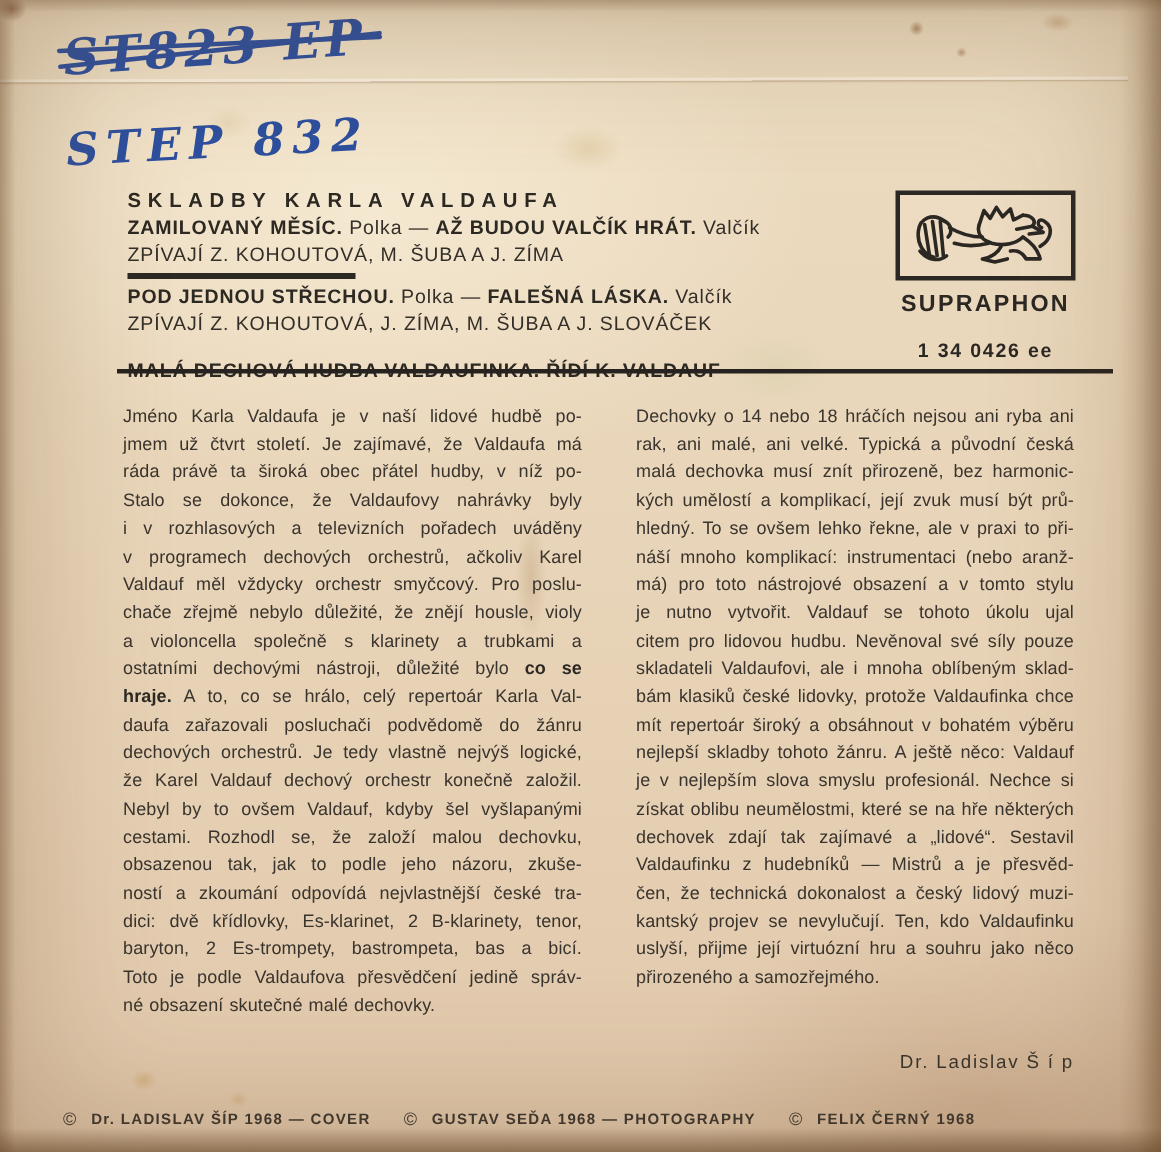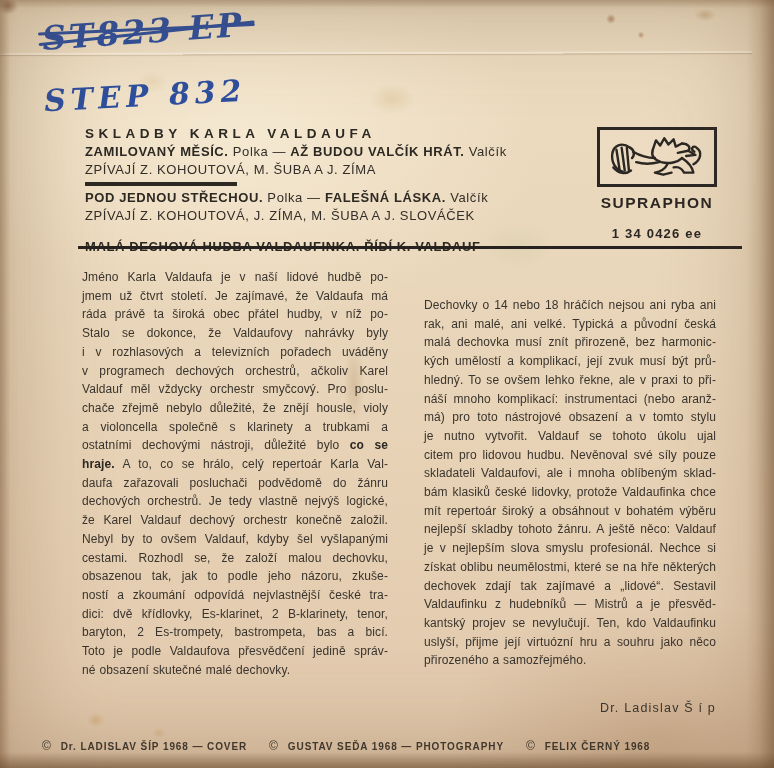--- a/index.html
+++ b/index.html
@@ -42,21 +42,21 @@
   .label-frame{width:120px;height:60px;border:3px solid #2b2723;box-sizing:border-box;margin:0 auto;
     display:flex;align-items:center;justify-content:center;background:rgba(255,250,235,0.10);}
   .label-name{font-size:15.5px;font-weight:bold;letter-spacing:1.5px;margin-top:7px;}
   .label-cat{font-size:13px;font-weight:bold;letter-spacing:1.2px;margin-top:14px;}
   .full-rule{position:absolute;left:78px;top:246px;width:664px;height:3px;background:#262220;}
 
   
   .col{position:absolute;top:268px;font-size:12px;line-height:18.7px;color:#39342d;
     letter-spacing:0.1px;word-spacing:0.5px;}
   .col-left{left:82px;width:306px;}
-  .col-right{left:424px;width:292px;margin-top:28px;}
+  .col-right{left:424px;width:292px;}
   .bodyline{white-space:nowrap;text-align:justify;text-align-last:justify;text-justify:inter-word;}
   .bodyline.flush{text-align-last:left;}
   .signature{position:absolute;right:58px;top:701px;font-size:12.5px;letter-spacing:1.2px;color:#39342d;}
 
   
   .footer{position:absolute;left:42px;top:739px;display:flex;gap:22px;align-items:center;
     font-size:10px;font-weight:bold;letter-spacing:0.9px;color:#3a352e;white-space:nowrap;}
   .credit{display:flex;align-items:center;gap:9px;}
   .copy{font-size:12px;font-weight:normal;}
 </style>
@@ -166,20 +166,21 @@
       <div class="bodyline">je nutno vytvořit. Valdauf se tohoto úkolu ujal</div>
       <div class="bodyline">citem pro lidovou hudbu. Nevěnoval své síly pouze</div>
       <div class="bodyline">skladateli Valdaufovi, ale i mnoha oblíbeným sklad-</div>
       <div class="bodyline">bám klasiků české lidovky, protože Valdaufinka chce</div>
       <div class="bodyline">mít repertoár široký a obsáhnout v bohatém výběru</div>
       <div class="bodyline">nejlepší skladby tohoto žánru. A ještě něco: Valdauf</div>
       <div class="bodyline">je v nejlepším slova smyslu profesionál. Nechce si</div>
       <div class="bodyline">získat oblibu neumělostmi, které se na hře některých</div>
       <div class="bodyline">dechovek zdají tak zajímavé a „lidové“. Sestavil</div>
       <div class="bodyline">Valdaufinku z hudebníků — Mistrů a je přesvěd-</div>
+      <div class="bodyline">čen, že technická dokonalost a český lidový muzi-</div>
       <div class="bodyline">kantský projev se nevylučují. Ten, kdo Valdaufinku</div>
       <div class="bodyline">uslyší, přijme její virtuózní hru a souhru jako něco</div>
       <div class="bodyline flush">přirozeného a samozřejmého.</div>
     </div>
   <div class="signature">Dr. Ladislav Š í p</div>
 
   <div class="footer" id="footer">
       <span class="credit">
         <span class="copy">©</span>
         <span>Dr. LADISLAV ŠÍP 1968 — COVER</span>

